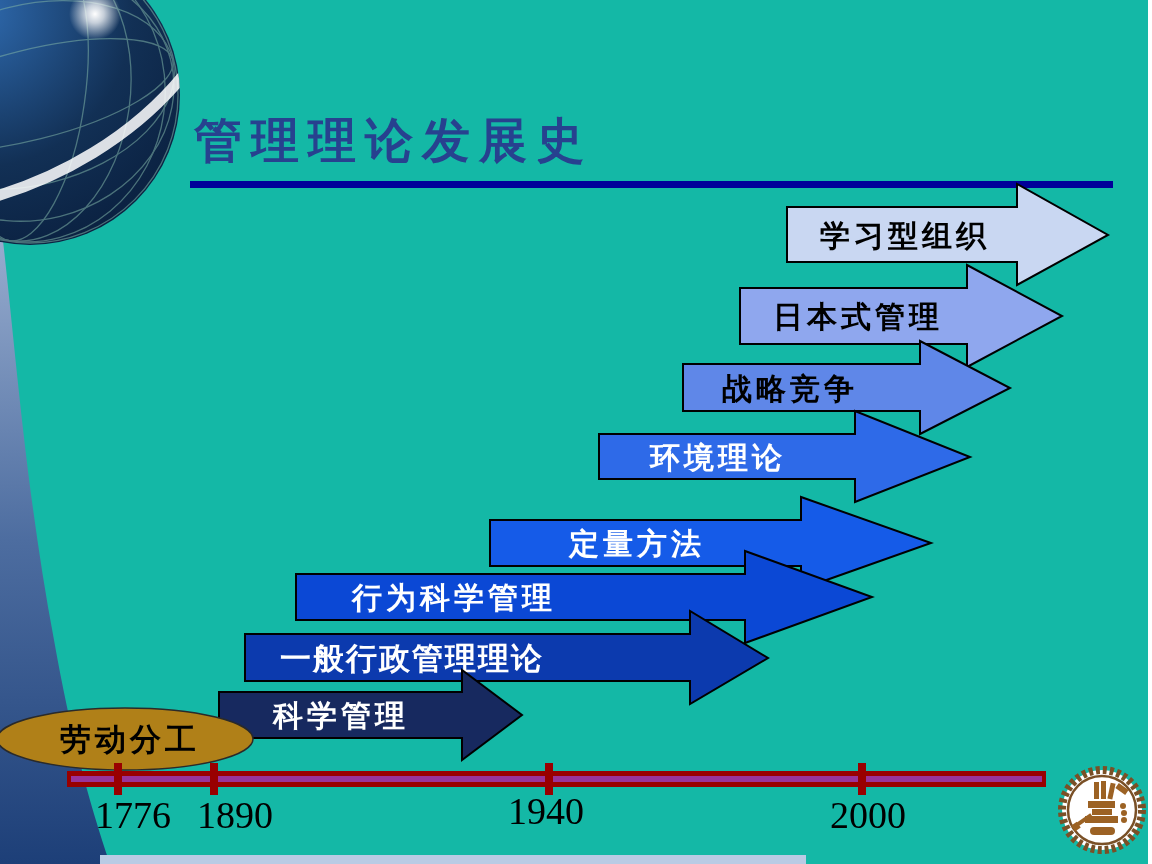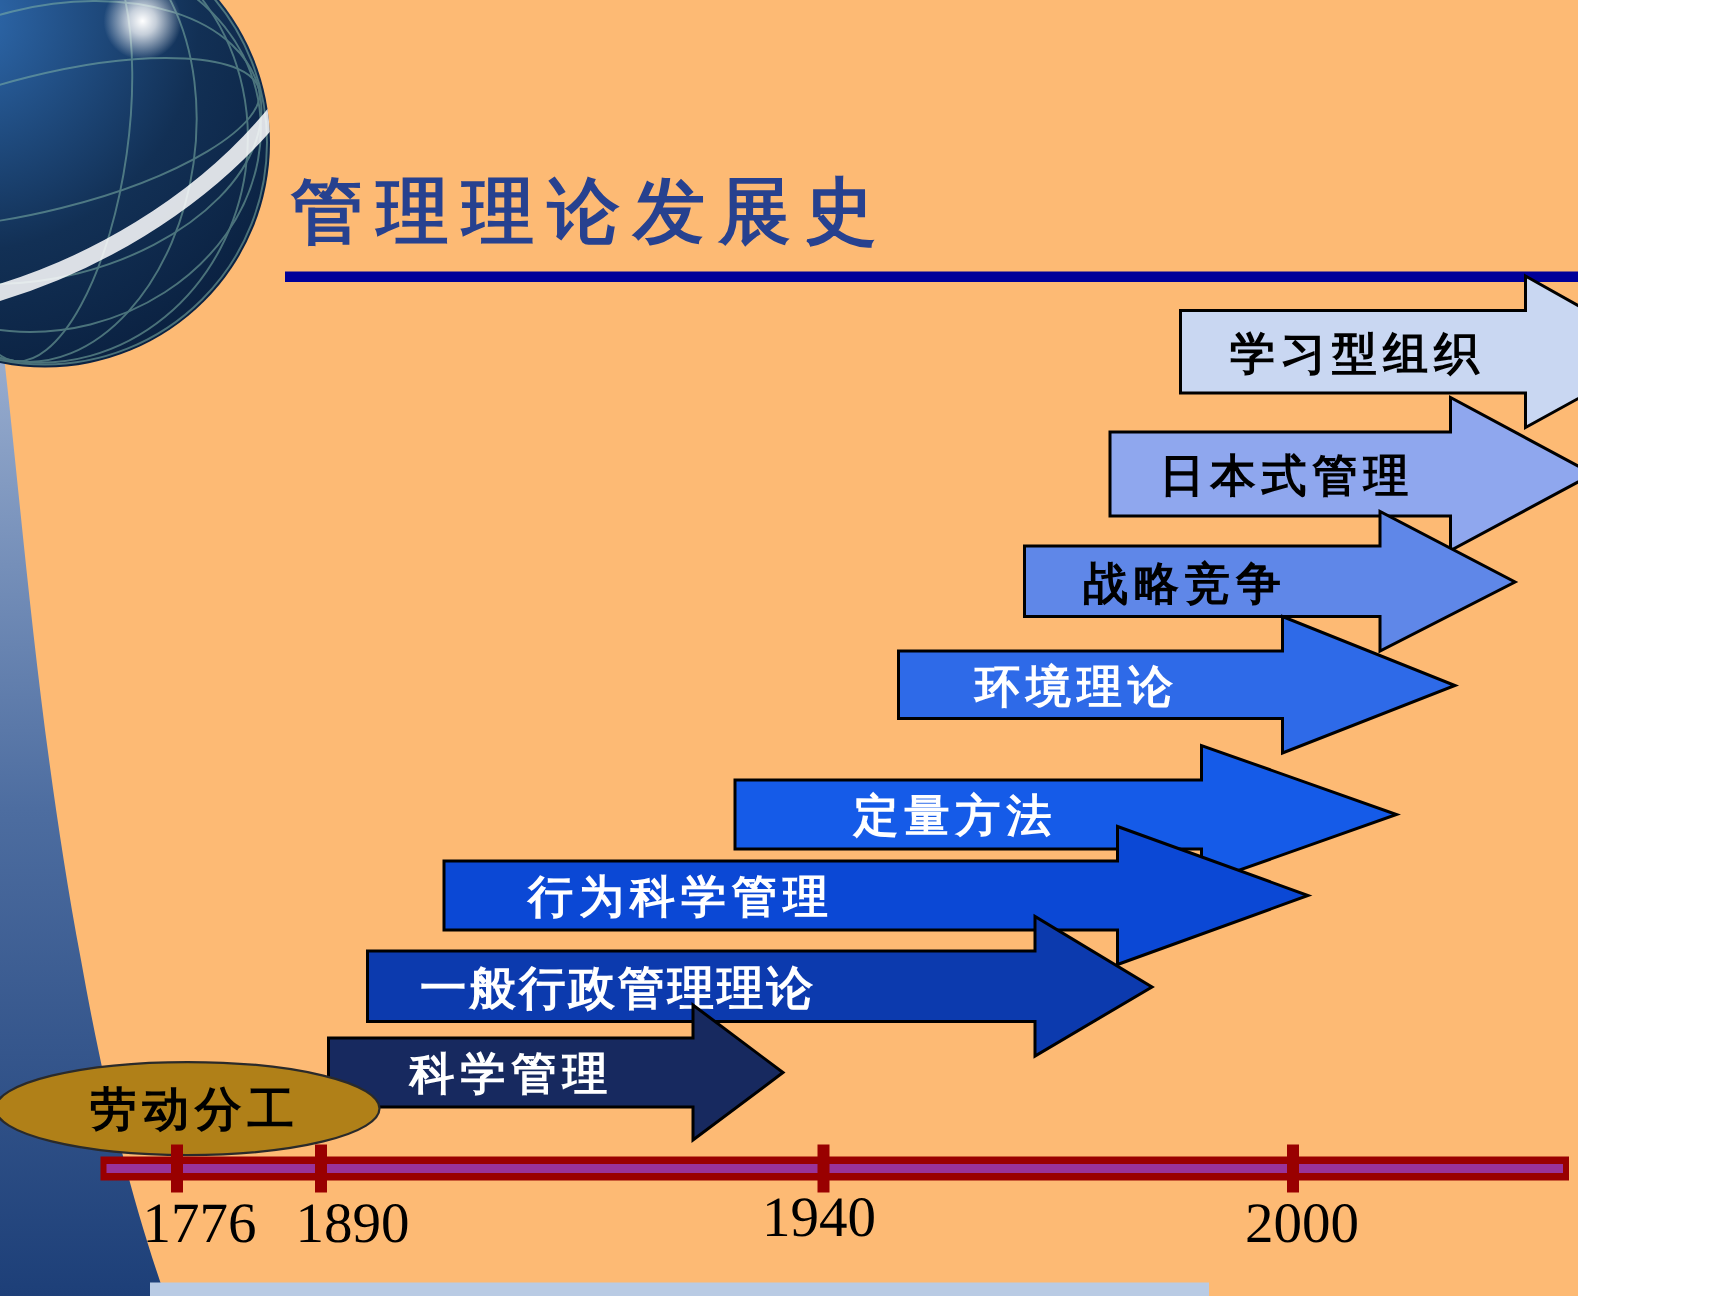--- a/index.html
+++ b/index.html
@@ -1,19 +1,19 @@
 <!DOCTYPE html>
 <html><head>
 <meta charset="utf-8">
 <style>
   html,body{margin:0;padding:0;background:#ffffff;}
   .slide{
     position:relative;
-    width:1052px;height:864px;
-    background:#fdba74;
+    width:1148px;height:864px;
+    background:#14b8a6;
     overflow:hidden;
     font-family:"Liberation Sans",sans-serif;
   }
   svg{position:absolute;left:0;top:0;}
   .title-text{
     font-family:"Liberation Serif",serif;
     font-weight:bold;
     font-size:48px;
     letter-spacing:9px;
   }

